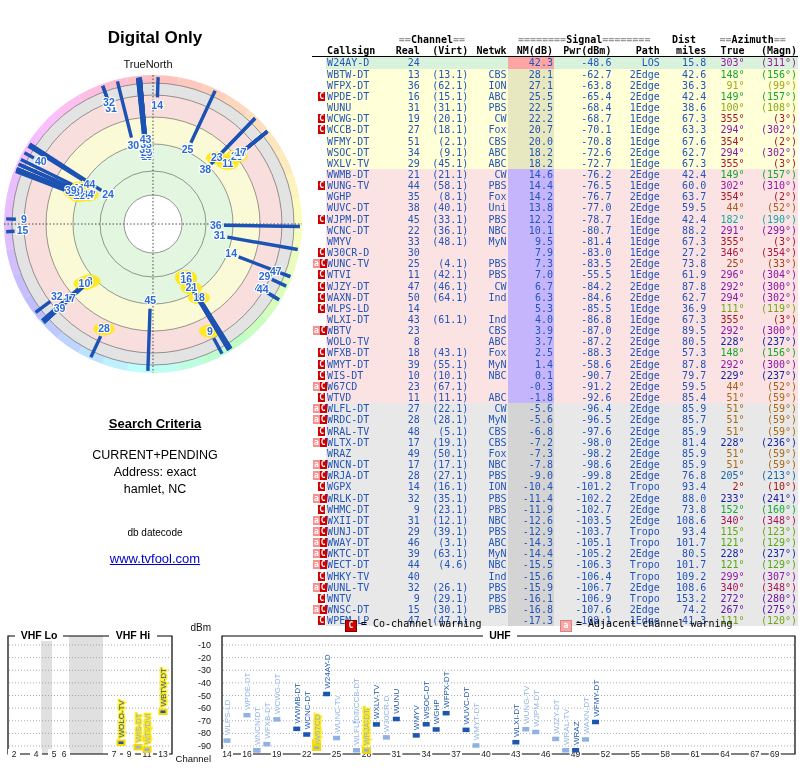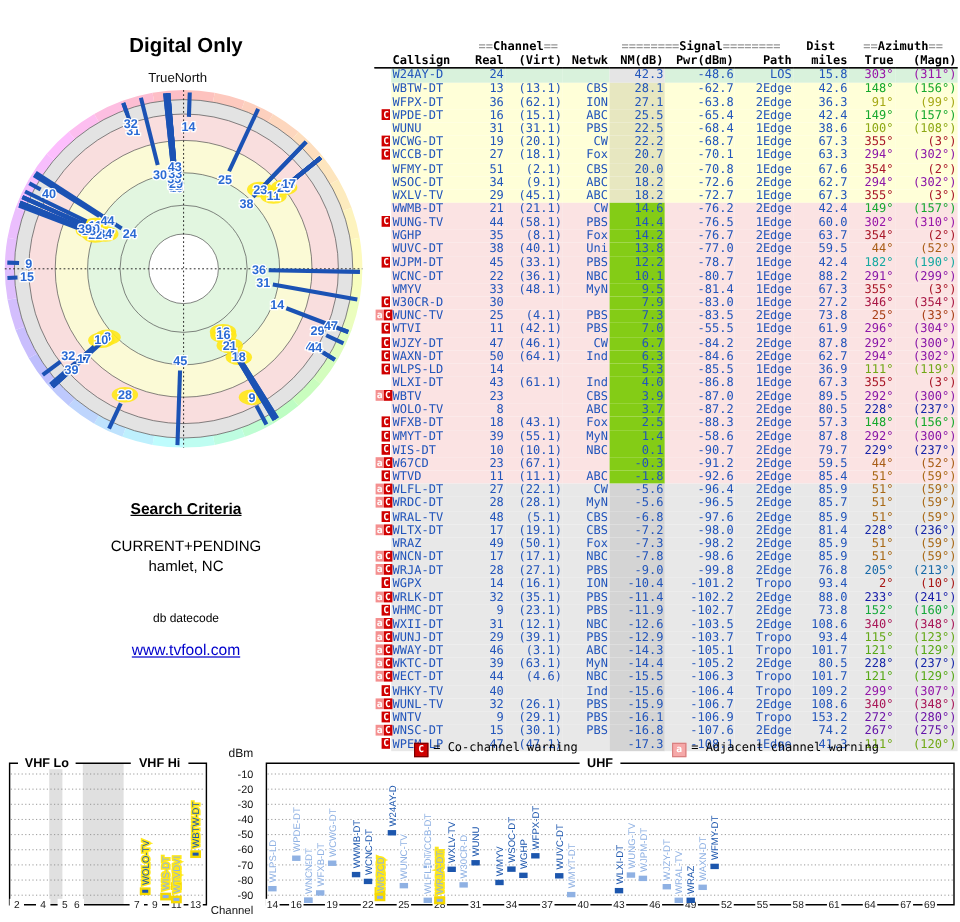--- a/index.html
+++ b/index.html
@@ -28,23 +28,23 @@
       font-size:10px;color:#2255bb}
   #station-table .hdr2 th{border-bottom:1px solid #000}
   .eq{color:#999}
   td.c-marker{background:#fff;text-align:right;padding-right:2px}
   td.c-cs{text-align:left}
   td.c-real,td.c-virt,td.c-net,td.c-nm,td.c-pwr,td.c-path,td.c-mi,td.c-true,td.c-magn{text-align:right}
   .w-C,.w-a{display:inline-block;color:#fff;font-size:8px;font-weight:bold;
       line-height:9px;padding:0 1px;vertical-align:1px}
   .w-C{background:#cf0000}
   .w-a{background:#f49090}
-  tr.b-green td{background:#d9f2dc}   tr.b-green td.c-nm{background:#e5e5e5}
+  tr.b-green td{background:#d9f2dc}   tr.b-green td.c-nm{background:#fca5a5}
   tr.b-yellow td{background:#ffffd8}  tr.b-yellow td.c-nm{background:#e7e7c0}
-  tr.b-pink td{background:#fbe3e3}    tr.b-pink td.c-nm{background:#84cc16}
+  tr.b-pink td{background:#fbe3e3}    tr.b-pink td.c-nm{background:#c4b5fd}
   tr.b-gray td{background:#e8e8e8}    tr.b-gray td.c-nm{background:#d4d4d4}
   tr td.c-marker{background:#fff}
 
   
   #legend-co,#legend-adj{position:absolute;top:618px;font-family:"DejaVu Sans Mono",monospace;
       font-size:10px;color:#000;white-space:nowrap}
   #legend-co{left:345px} #legend-adj{left:560px}
   .lg-ic{display:inline-block;width:10px;height:10px;line-height:10px;text-align:center;
       color:#fff;font-size:8px;font-weight:bold;margin-right:4px;vertical-align:-1px}
   .lg-c{background:#cf0000;border:1px solid #7a0000}
@@ -227,20 +227,21 @@
         <text x="40.87375354472944" y="109.34740668441967" text-anchor="middle" font-size="10.5" font-weight="bold" fill="#2a6ad4" stroke="#ffffff" stroke-width="2.2" paint-order="stroke" font-family="Liberation Sans,sans-serif">40</text>
         <text x="108.94780553965387" y="50.46759044277498" text-anchor="middle" font-size="10.5" font-weight="bold" fill="#2a6ad4" stroke="#ffffff" stroke-width="2.2" paint-order="stroke" font-family="Liberation Sans,sans-serif">32</text>
         <text x="23.878705149132827" y="166.99098502603684" text-anchor="middle" font-size="10.5" font-weight="bold" fill="#2a6ad4" stroke="#ffffff" stroke-width="2.2" paint-order="stroke" font-family="Liberation Sans,sans-serif">9</text>
         <text x="22.578982761052657" y="178.33507588532854" text-anchor="middle" font-size="10.5" font-weight="bold" fill="#2a6ad4" stroke="#ffffff" stroke-width="2.2" paint-order="stroke" font-family="Liberation Sans,sans-serif">15</text>
         <text x="275.85918412703177" y="218.66122216016151" text-anchor="middle" font-size="10.5" font-weight="bold" fill="#2a6ad4" stroke="#ffffff" stroke-width="2.2" paint-order="stroke" font-family="Liberation Sans,sans-serif">47</text>
       </g>
     </svg>
   <div id="search-block">
     <div class="sc-head">Search Criteria</div>
     <div class="sc-line">CURRENT+PENDING</div>
+    <div class="sc-line">Address: exact</div>
     <div class="sc-line">hamlet, NC</div>
     <div class="sc-db">
       <div>db datecode</div>
     </div>
     <div><a id="tvfool-link">www.tvfool.com</a></div>
   </div>
 </div>
 
 <table id="station-table">
   <colgroup>

